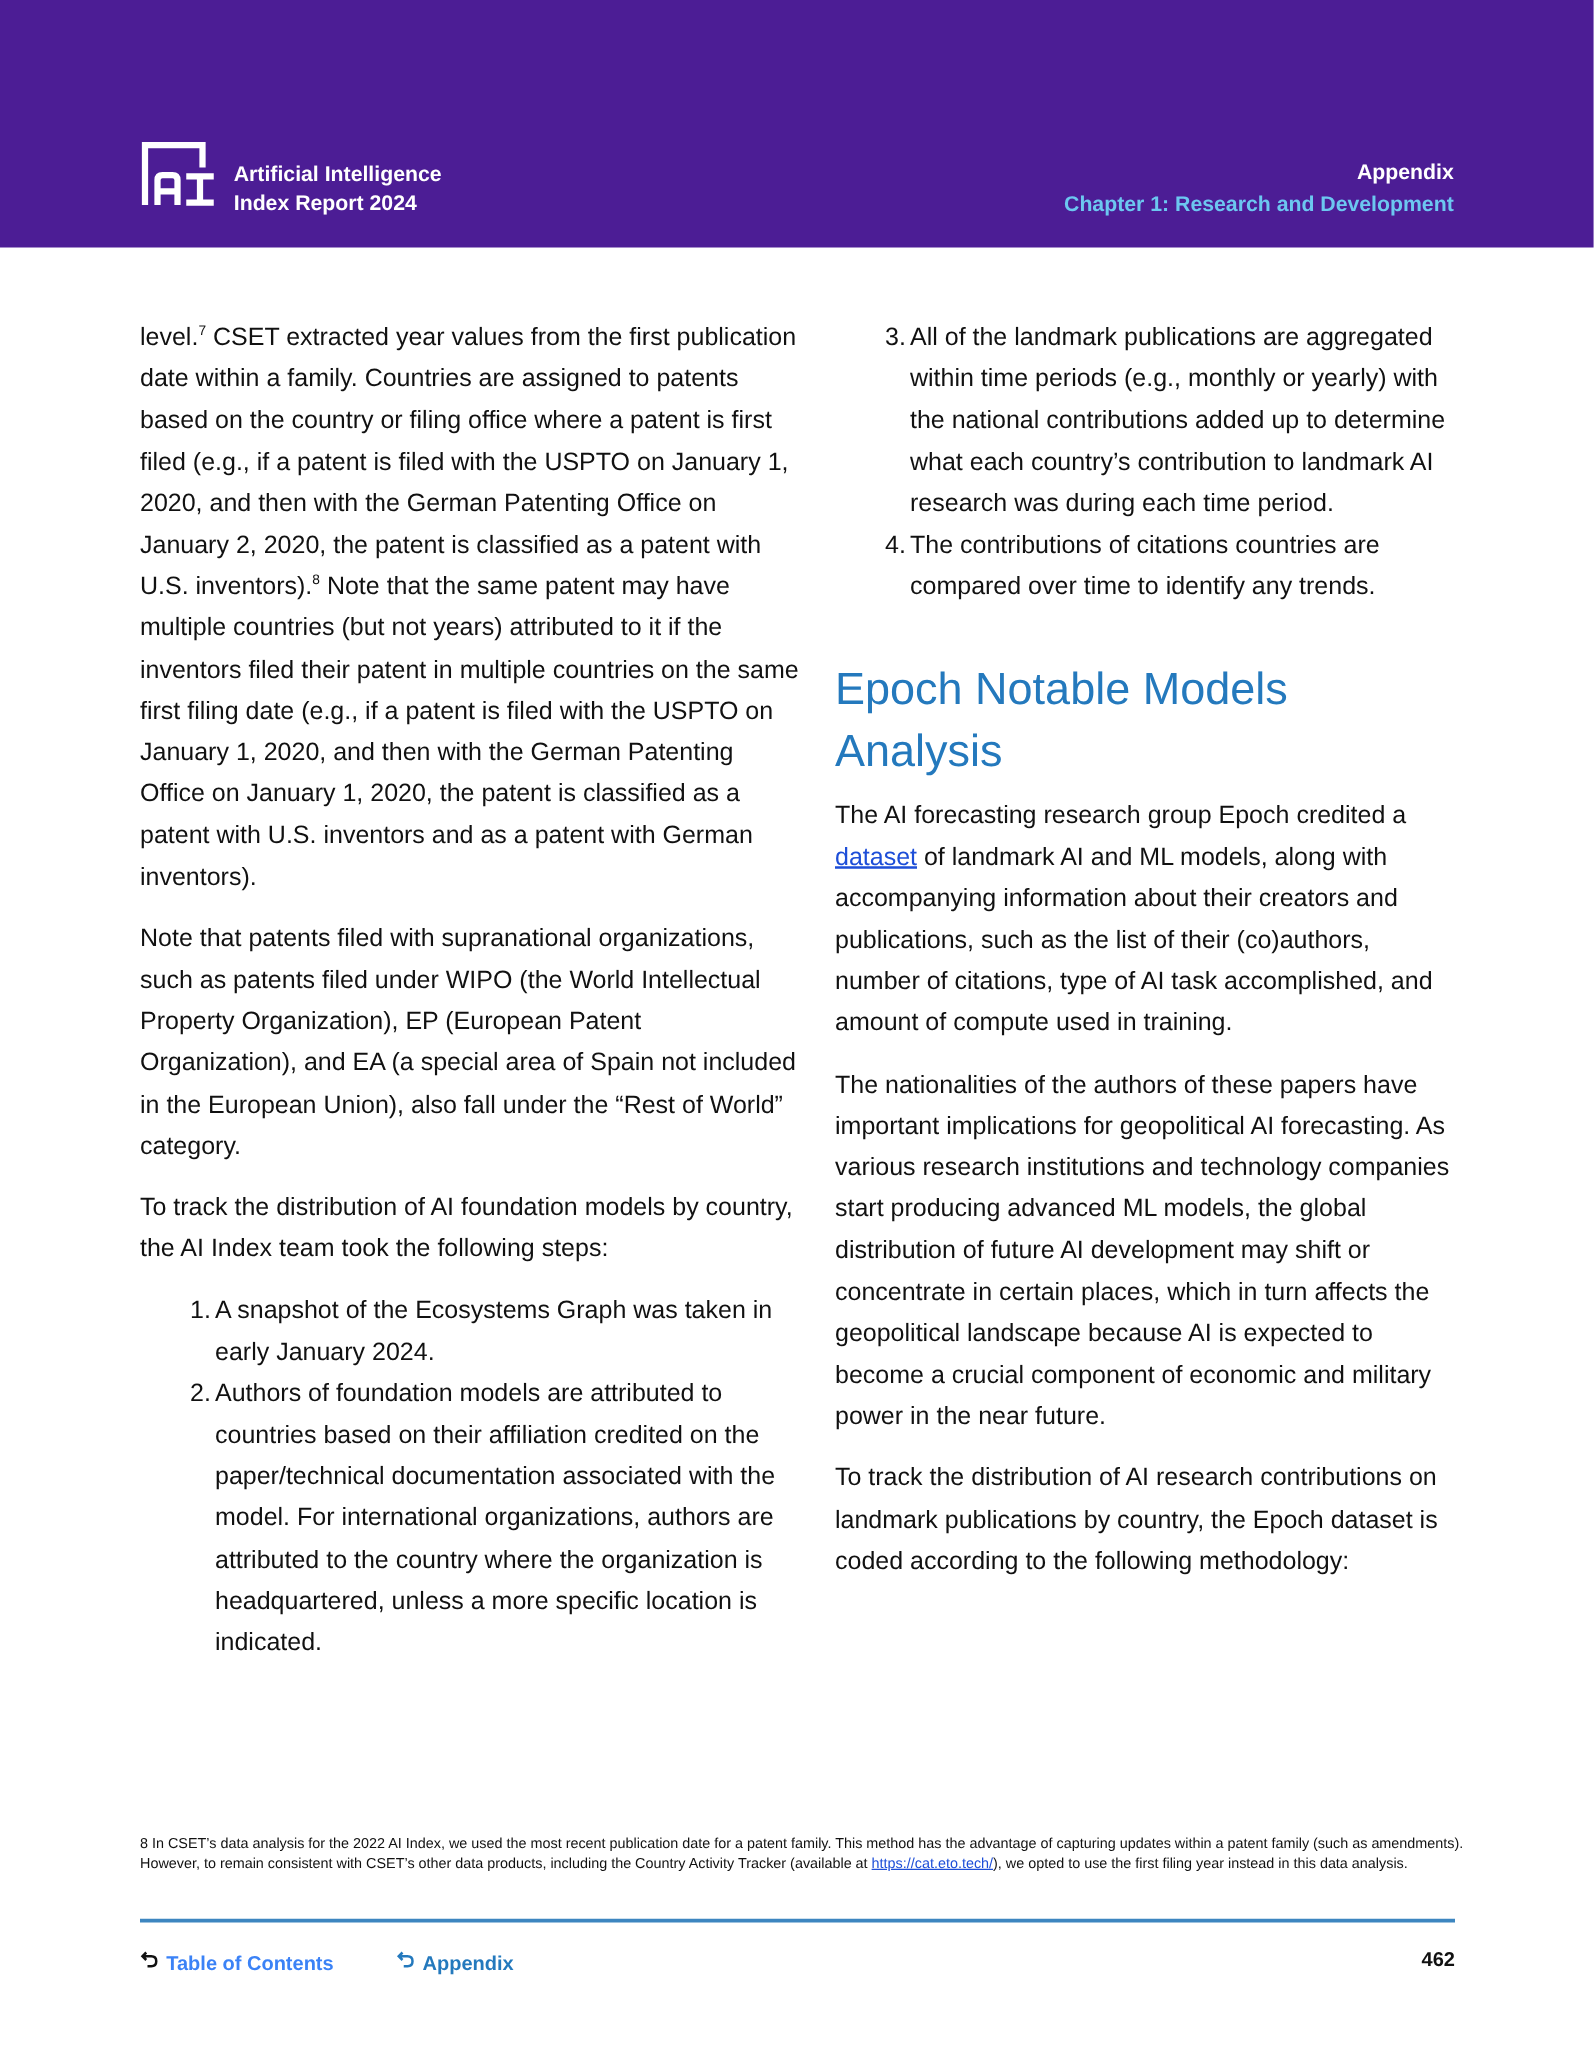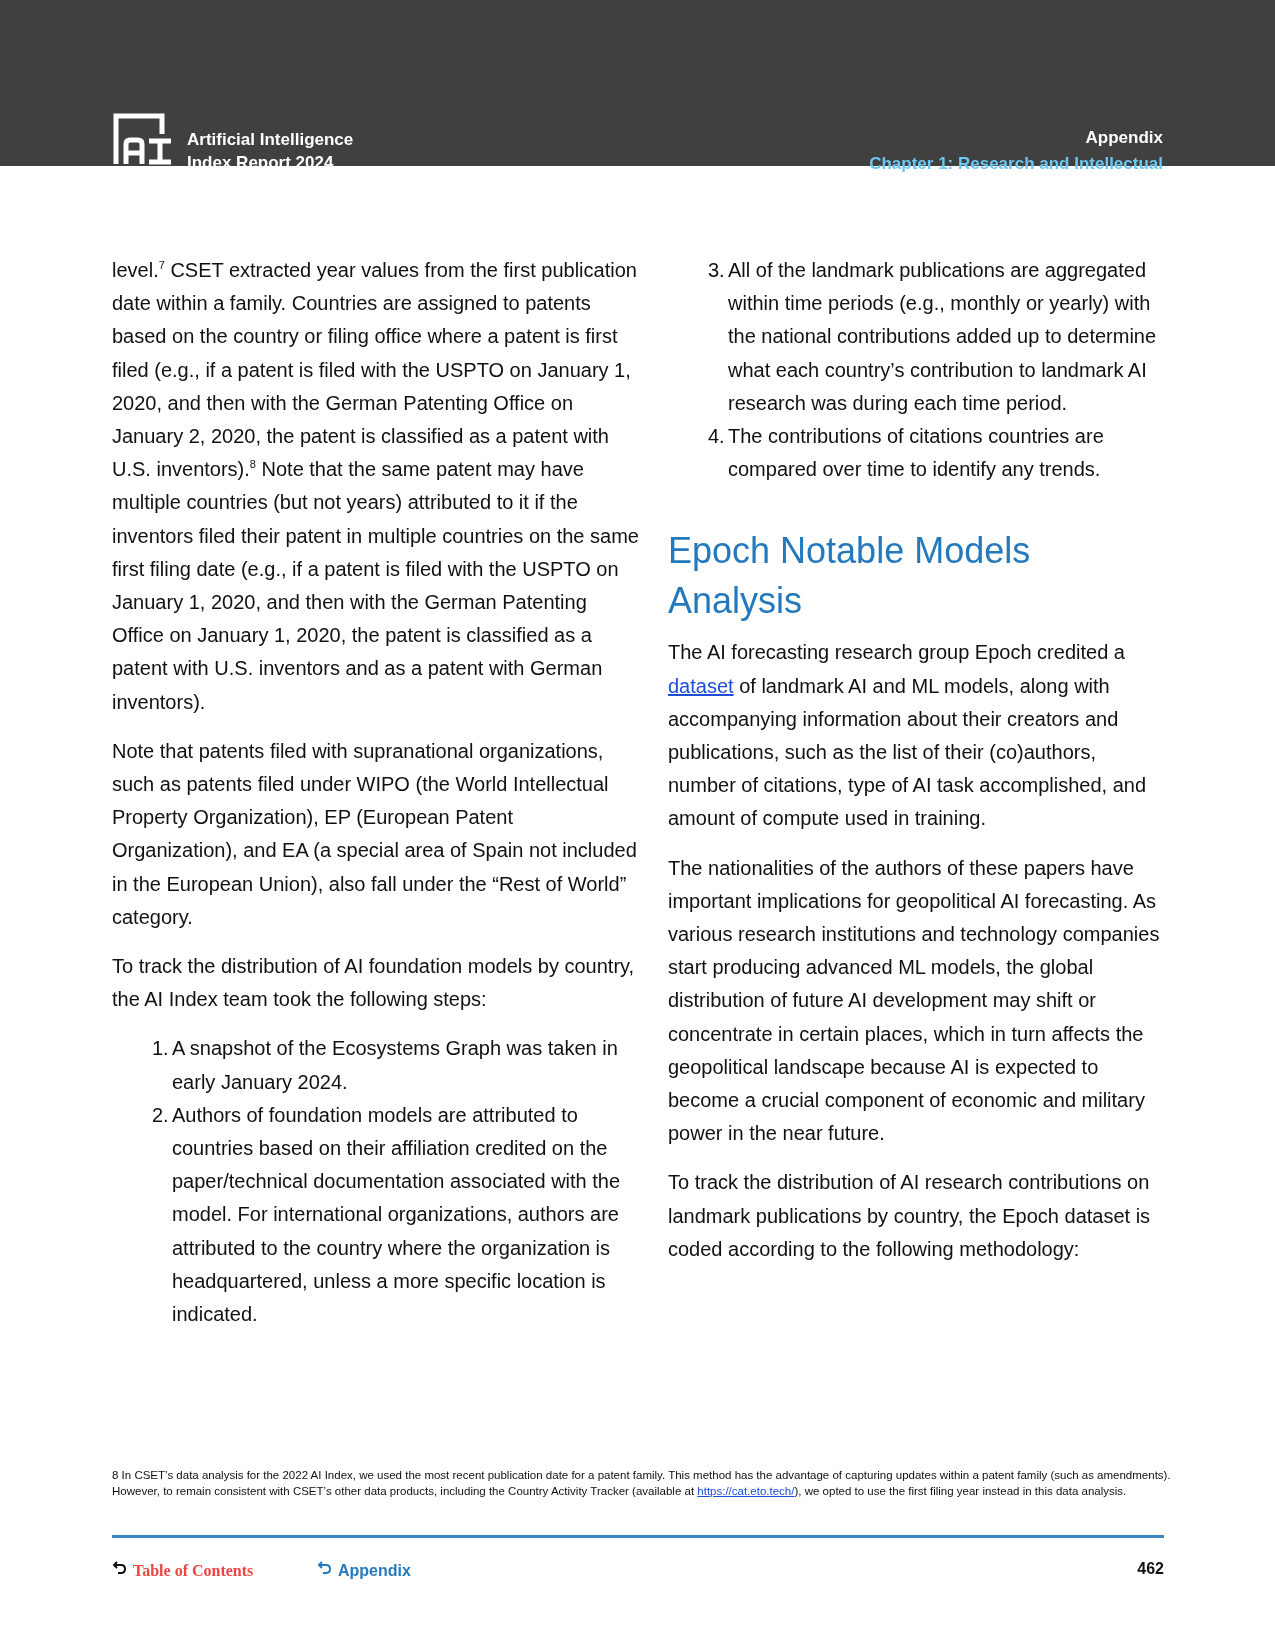--- a/index.html
+++ b/index.html
@@ -1,21 +1,21 @@
 <!DOCTYPE html>
 <html><head>
 <meta charset="utf-8">
 <style>
   html, body { margin: 0; padding: 0; }
   body {
     width: 1275px; height: 1650px; background: #ffffff; position: relative; overflow: hidden;
     font-family: "Liberation Sans", sans-serif; color: #111111;
   }
   .header {
-    position: absolute; left: 0; top: 0; width: 1275px; height: 166px; background: #404040;
+    position: absolute; left: 0; top: 0; width: 1275px; height: 198px; background: #4c1d95;
   }
   .logo {
     position: absolute; left: 112px; top: 112px; width: 62px; height: 56px;
   }
   .brand {
     position: absolute; left: 187px; top: 128px; color: #ffffff; font-weight: bold;
     font-size: 17px; line-height: 23px;
   }
   .hdr-right {
     position: absolute; right: 112px; top: 125px; text-align: right; font-weight: bold;
@@ -40,41 +40,41 @@
   .item-text { display: block; padding-left: 20px; }
   a.u { color: #1d4ed8; text-decoration: underline; }
 
   .footnote {
     position: absolute; left: 112px; top: 1467px; width: 1060px; font-size: 11.5px; line-height: 16px; color: #111;
   }
   .rule { position: absolute; left: 112px; top: 1535px; width: 1052px; height: 3px; background: #3d86c0; }
   .footer {
     position: absolute; left: 112px; top: 1560px; width: 1052px; height: 24px; font-size: 16px; font-weight: bold;
   }
-  .toc { position: absolute; left: 0; top: 0; color: #ef4444; font-family: Liberation Serif, serif; }
+  .toc { position: absolute; left: 0; top: 0; color: #3b82f6; }
   .app { position: absolute; left: 205px; top: 0; color: #2479bd; }
   .pg { position: absolute; right: 0; top: 0; color: #111; }
   .ret { display: inline-block; width: 16px; margin-right: 5px; }
 </style>
 </head>
 <body>
 
 <div class="header">
   <svg class="logo" viewBox="0 0 62 56">
     <path d="M4 52 V4 H50 V22" fill="none" stroke="#ffffff" stroke-width="5"></path>
     <path d="M14 52 V32 Q14 28 18 28 H26 Q30 28 30 32 V52 M14 41 H30" fill="none" stroke="#ffffff" stroke-width="5"></path>
     <path d="M37 29 H59 M48 29 V50 M37 50 H59" fill="none" stroke="#ffffff" stroke-width="5"></path>
   </svg>
   <div class="brand">
     <div>Artificial Intelligence</div>
     <div>Index Report 2024</div>
   </div>
   <div class="hdr-right">
     <div class="sec">Appendix</div>
-    <div class="chap">Chapter 1: Research and Intellectual</div>
+    <div class="chap">Chapter 1: Research and Development</div>
   </div>
 </div>
 
 <div class="col col-left">
   <p><span>level.</span><sup>7</sup><span> CSET extracted year values from the first publication date within a family. Countries are assigned to patents based on the country or filing office where a patent is first filed (e.g., if a patent is filed with the USPTO on January 1, 2020, and then with the German Patenting Office on January 2, 2020, the patent is classified as a patent with U.S. inventors).</span><sup>8</sup><span> Note that the same patent may have multiple countries (but not years) attributed to it if the inventors filed their patent in multiple countries on the same first filing date (e.g., if a patent is filed with the USPTO on January 1, 2020, and then with the German Patenting Office on January 1, 2020, the patent is classified as a patent with U.S. inventors and as a patent with German inventors).</span></p>
   <p>Note that patents filed with supranational organizations, such as patents filed under WIPO (the World Intellectual Property Organization), EP (European Patent Organization), and EA (a special area of Spain not included in the European Union), also fall under the “Rest of World” category.</p>
   <p>To track the distribution of AI foundation models by country, the AI Index team took the following steps:</p>
   <ol class="ol-left">
     <li>
         <span class="num">1.</span>

